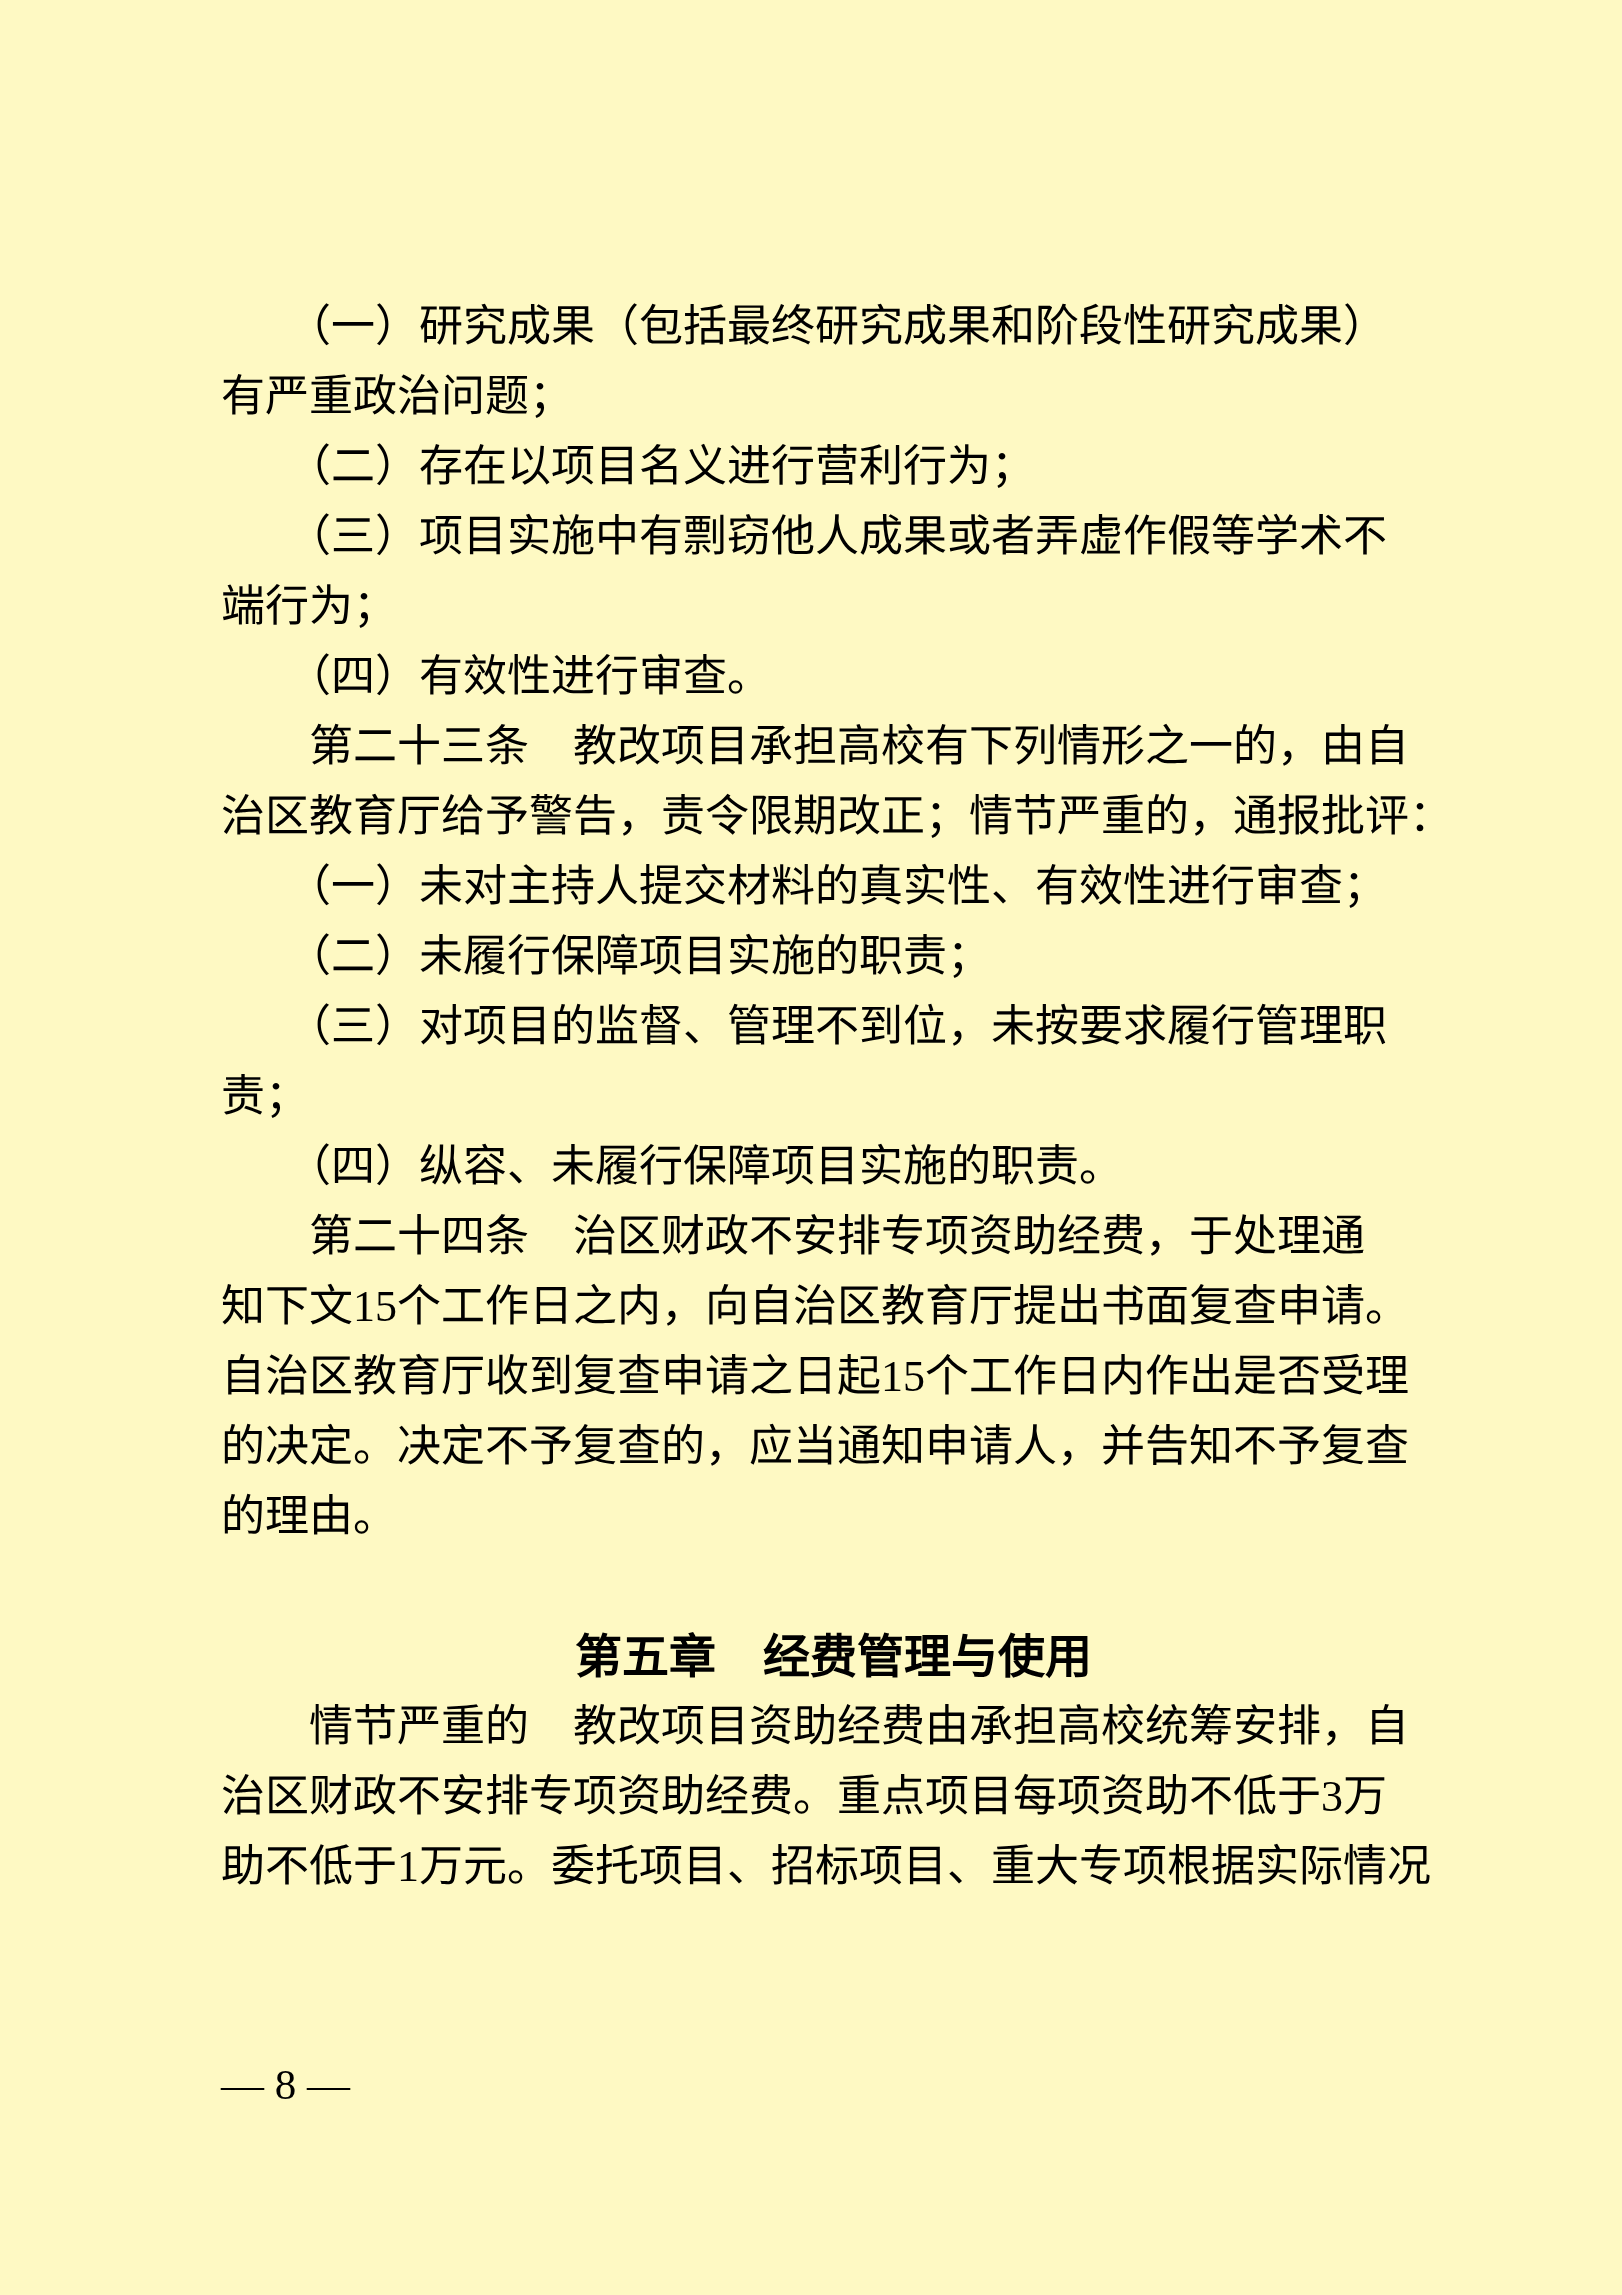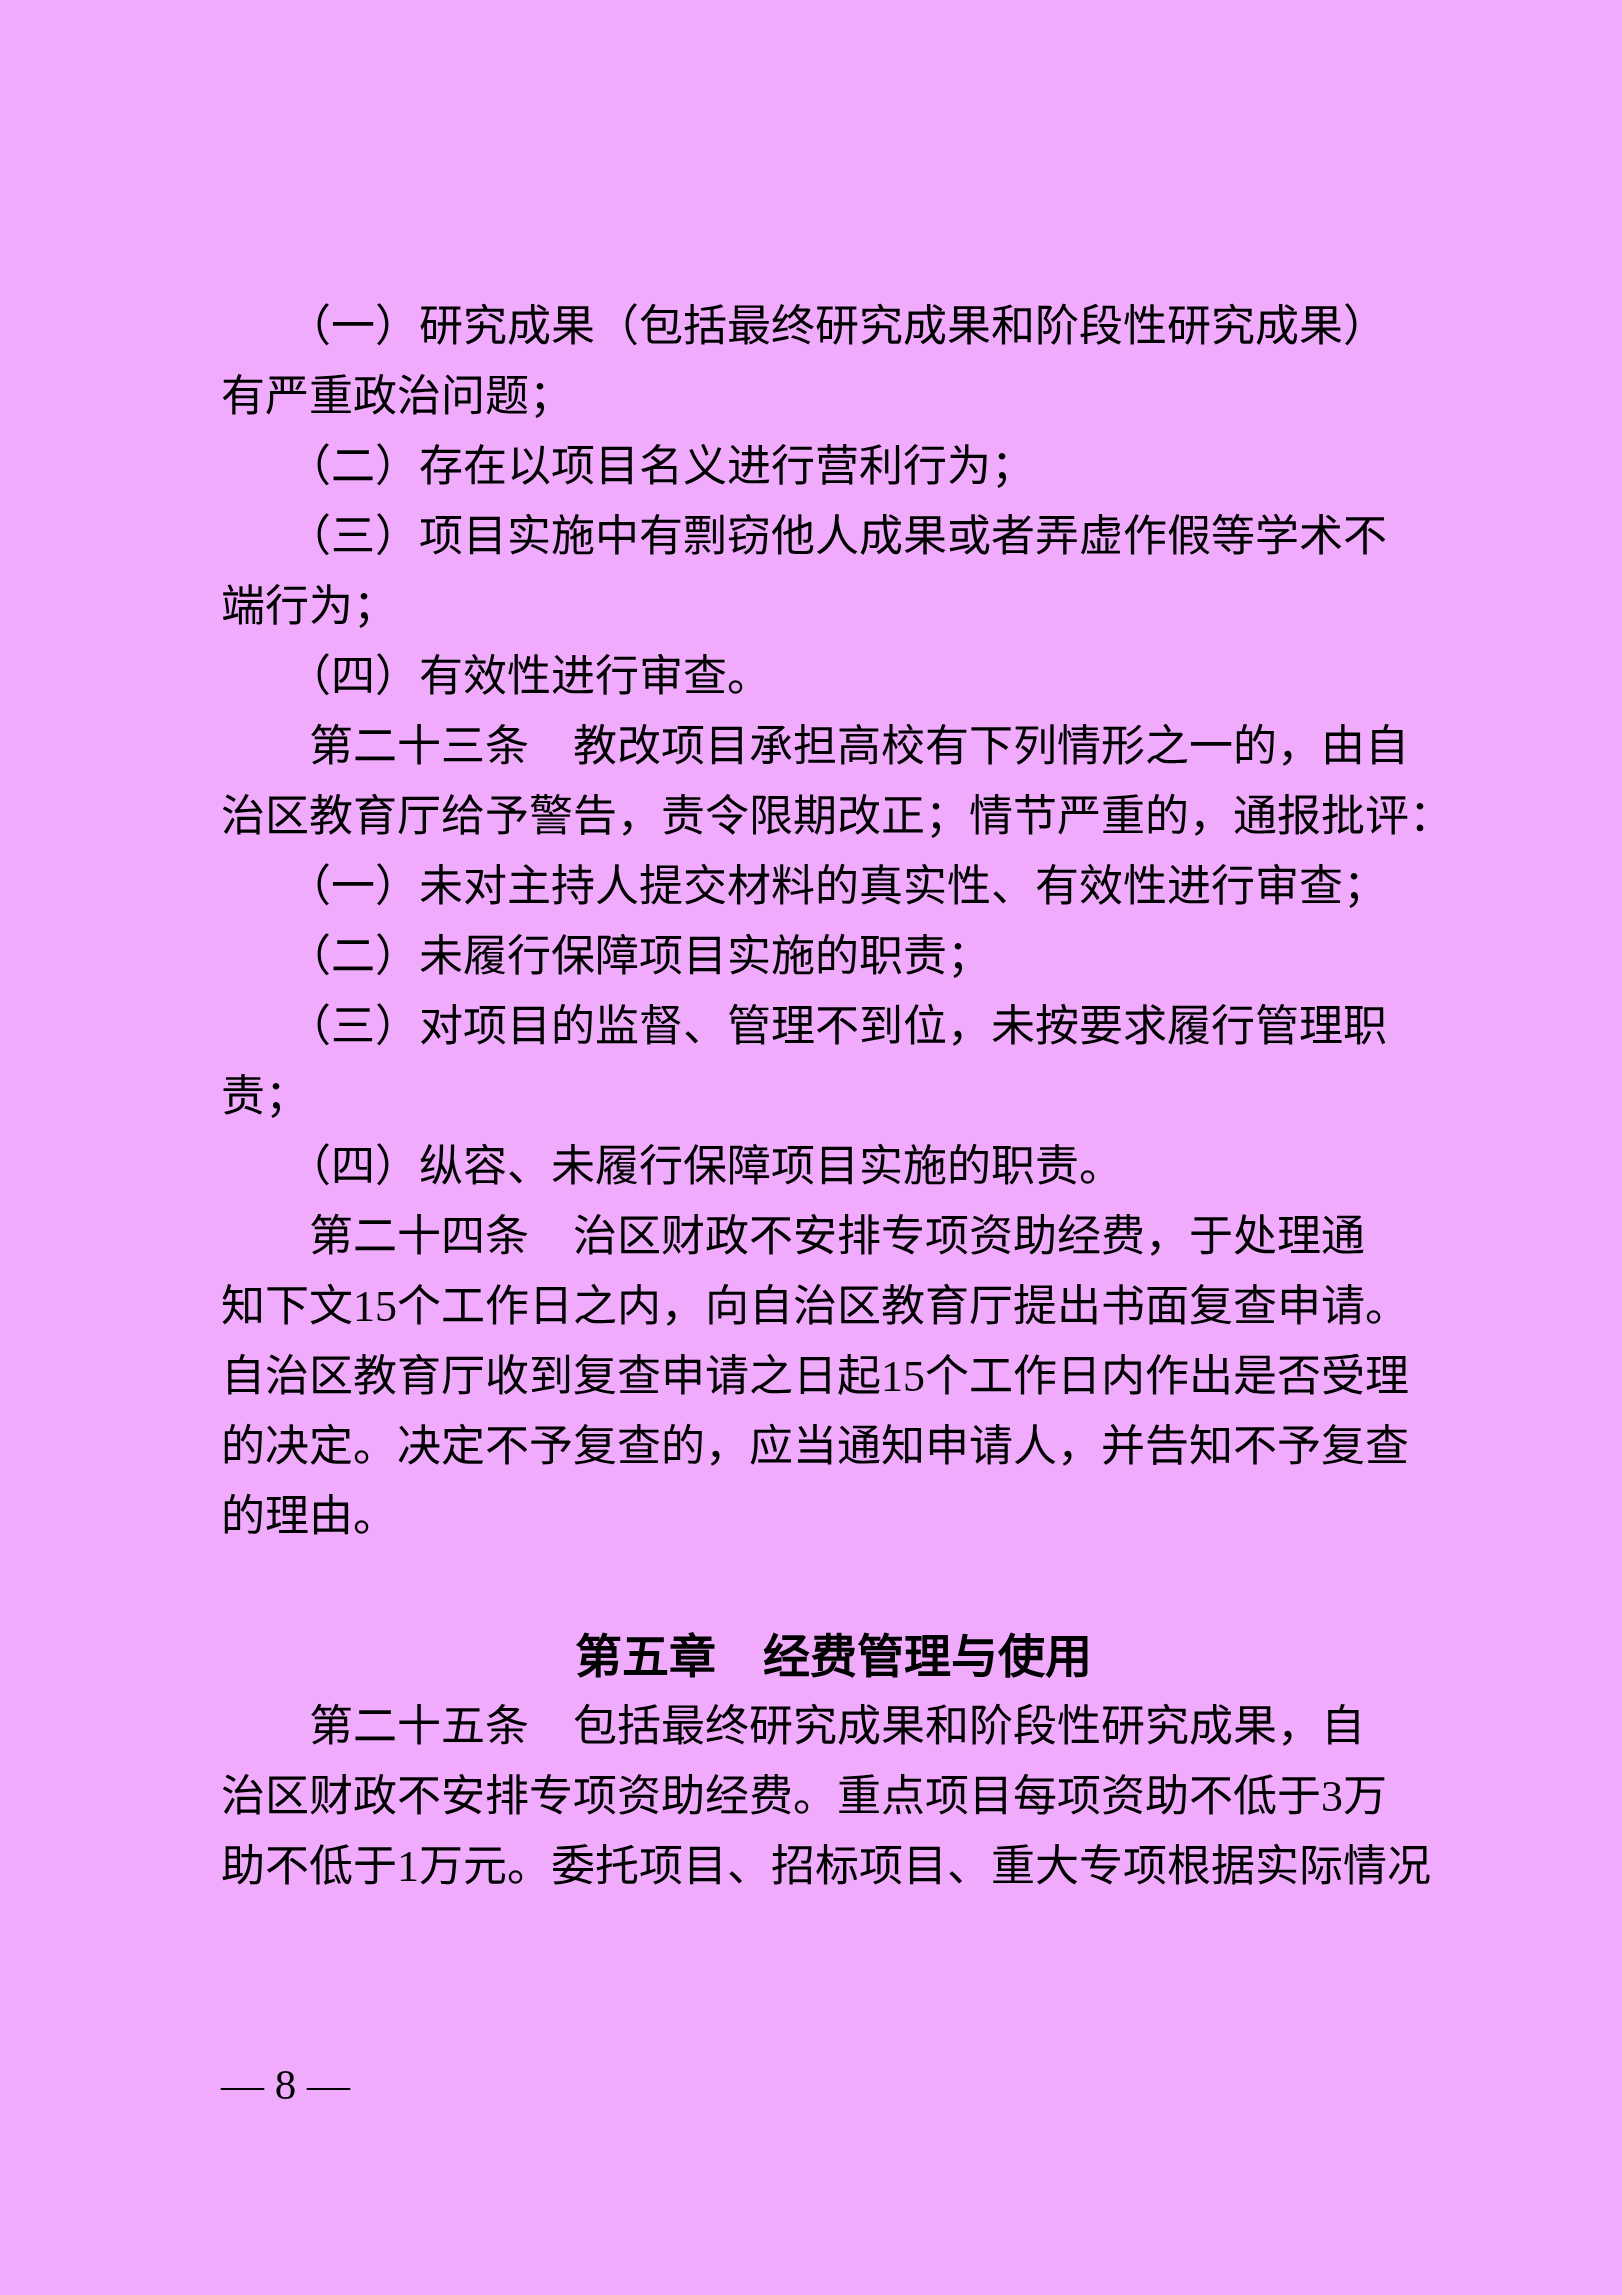--- a/index.html
+++ b/index.html
@@ -5,21 +5,21 @@
 <style>
   html, body {
     margin: 0;
     padding: 0;
     background: #ffffff;
   }
   .page {
     position: relative;
     width: 1623px;
     height: 2295px;
-    background: #f0abfc;
+    background: #fef9c3;
     color: #000000;
     font-family: "Liberation Serif", serif;
     overflow: hidden;
   }
   .text-column {
     position: absolute;
     left: 221px;
     top: 292px;
     width: 1225px;
   }
@@ -68,21 +68,21 @@
       <div class="text-line">　　（二）未履行保障项目实施的职责；</div>
       <div class="text-line">　　（三）对项目的监督、管理不到位，未按要求履行管理职</div>
       <div class="text-line">责；</div>
       <div class="text-line">　　（四）纵容、未履行保障项目实施的职责。</div>
       <div class="text-line">　　第二十四条　治区财政不安排专项资助经费，于处理通</div>
       <div class="text-line">知下文15个工作日之内，向自治区教育厅提出书面复查申请。</div>
       <div class="text-line">自治区教育厅收到复查申请之日起15个工作日内作出是否受理</div>
       <div class="text-line">的决定。决定不予复查的，应当通知申请人，并告知不予复查</div>
       <div class="text-line">的理由。</div>
       <div class="chapter-heading">第五章　经费管理与使用</div>
-      <div class="text-line">　　第二十五条　包括最终研究成果和阶段性研究成果，自</div>
+      <div class="text-line">　　情节严重的　教改项目资助经费由承担高校统筹安排，自</div>
       <div class="text-line">治区财政不安排专项资助经费。重点项目每项资助不低于3万</div>
       <div class="text-line">助不低于1万元。委托项目、招标项目、重大专项根据实际情况</div>
     </main>
   <footer class="page-footer">
     <span>— 8 —</span>
   </footer>
 </div>
 
 
 </body></html>

